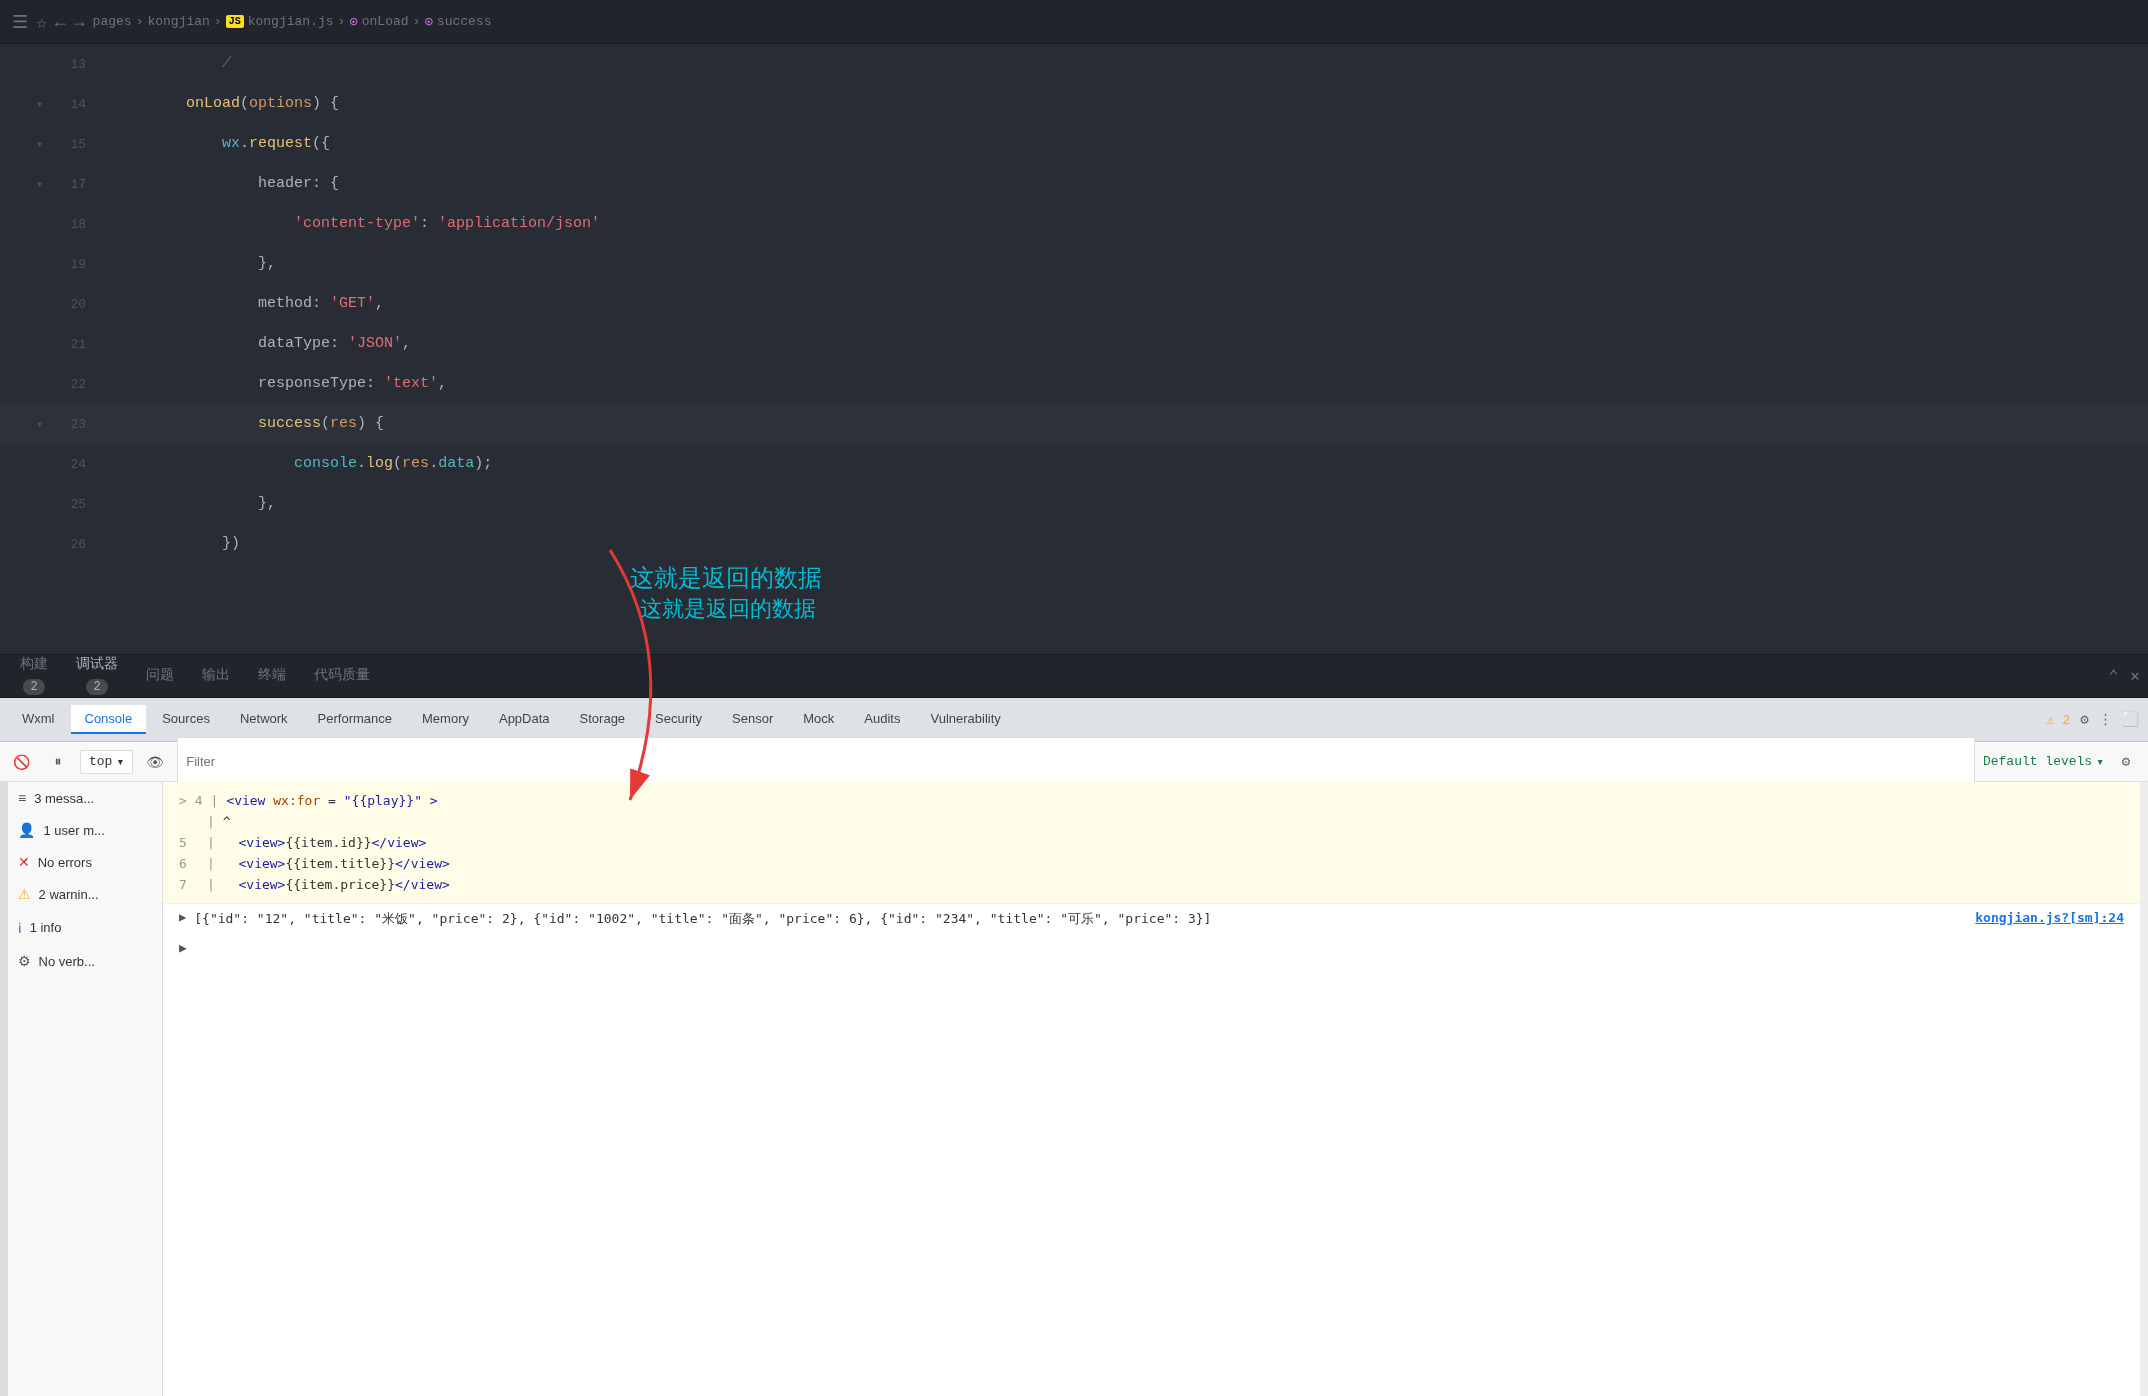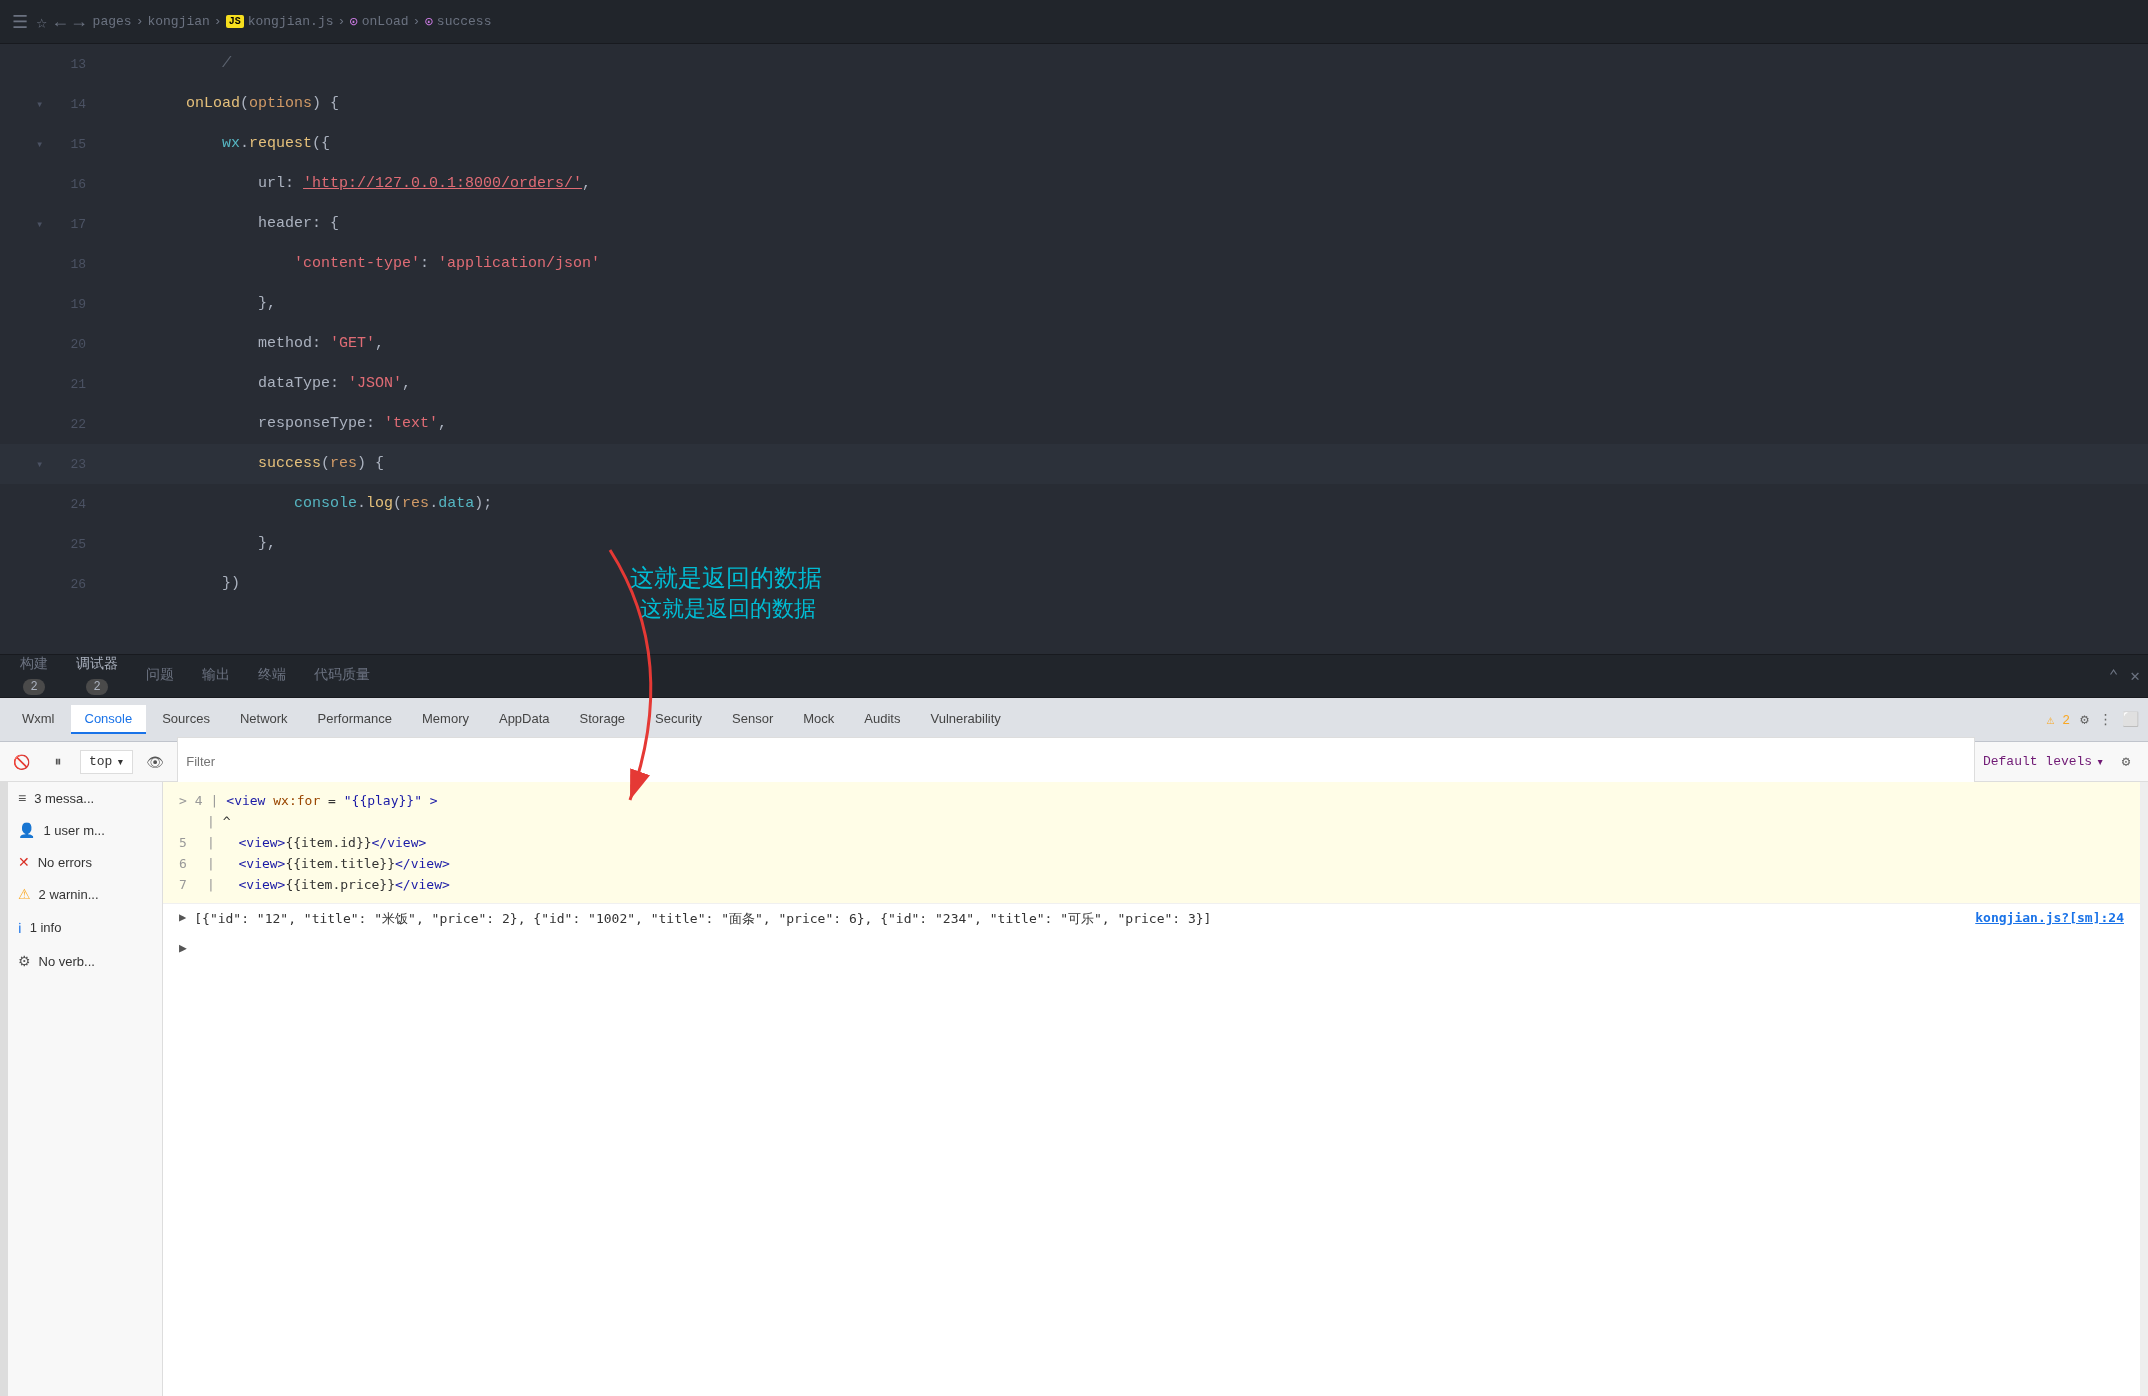--- a/index.html
+++ b/index.html
@@ -242,21 +242,21 @@
       padding: 16px 8px;
       font-size: 13px;
       color: #999;
       outline: none;
     }
 
     .default-levels {
       display: flex;
       align-items: center;
       gap: 4px;
-      color: #701a75;
+      color: #15803d;
       font-size: 13px;
       cursor: pointer;
     }
 
     .settings-icon-small {
       width: 28px;
       height: 28px;
       display: flex;
       align-items: center;
       justify-content: center;
@@ -423,28 +423,20 @@
     <div class="code-line">
       <div class="line-gutter">
         <span class="fold-arrow">▾</span>
         <span>15</span>
       </div>
       <div class="line-content">
         <span class="c-white">    </span><span class="c-cyan">wx</span><span class="c-white">.</span><span class="c-yellow">request</span><span class="c-white">({</span>
       </div>
     </div>
 
-    <div class="code-line">
-      <div class="line-gutter">
-        <span>16</span>
-      </div>
-      <div class="line-content">
-        <span class="c-white">        url: </span><span class="c-url">'http://127.0.0.1:8000/orders/'</span><span class="c-white">,</span>
-      </div>
-    </div>
 
     <div class="code-line">
       <div class="line-gutter">
         <span class="fold-arrow">▾</span>
         <span>17</span>
       </div>
       <div class="line-content">
         <span class="c-white">        header: {</span>
       </div>
     </div>

